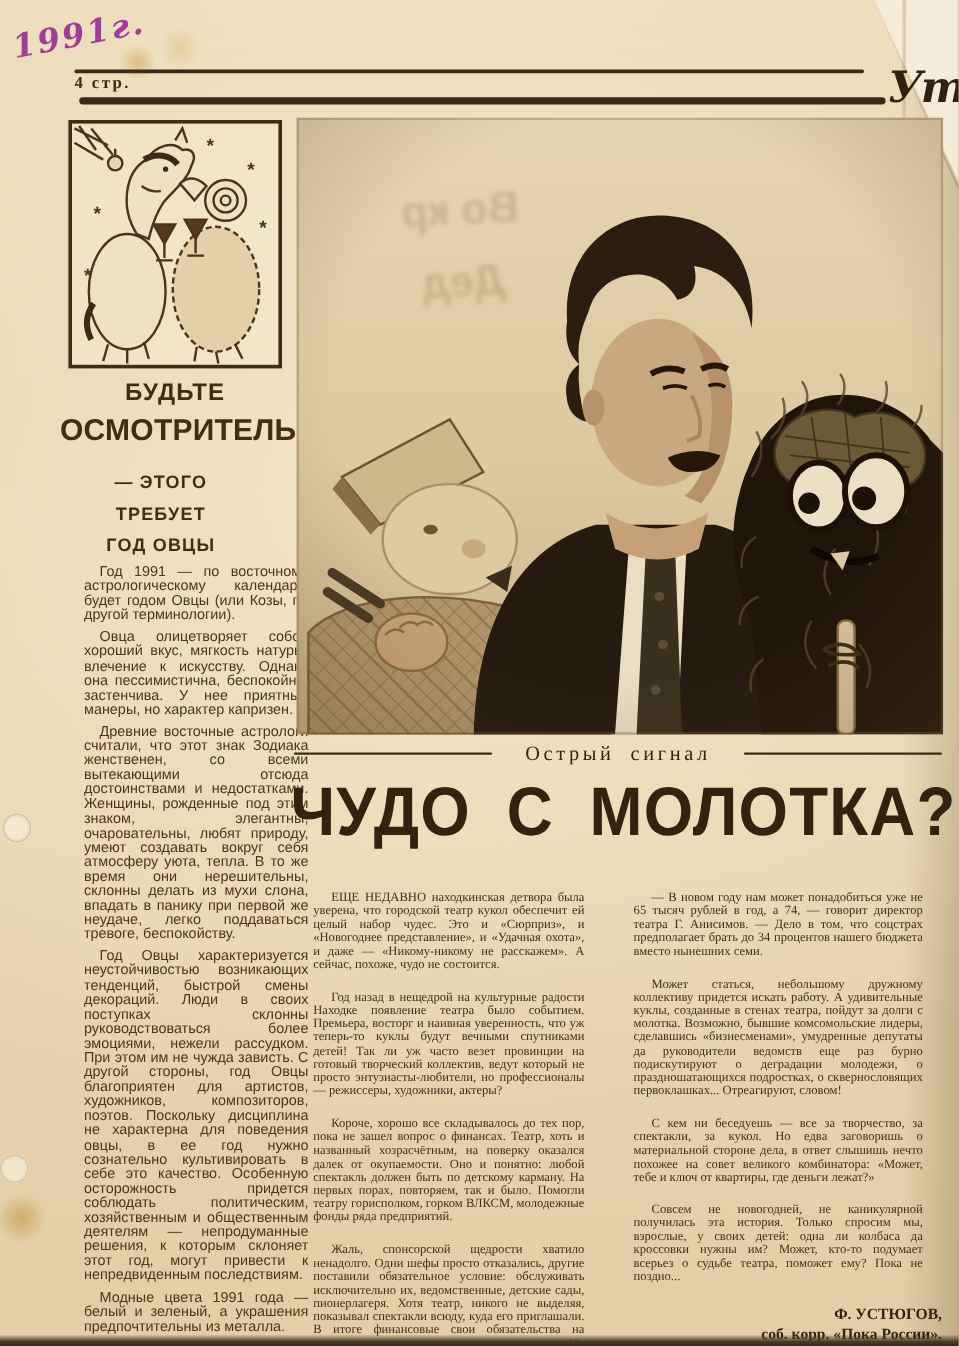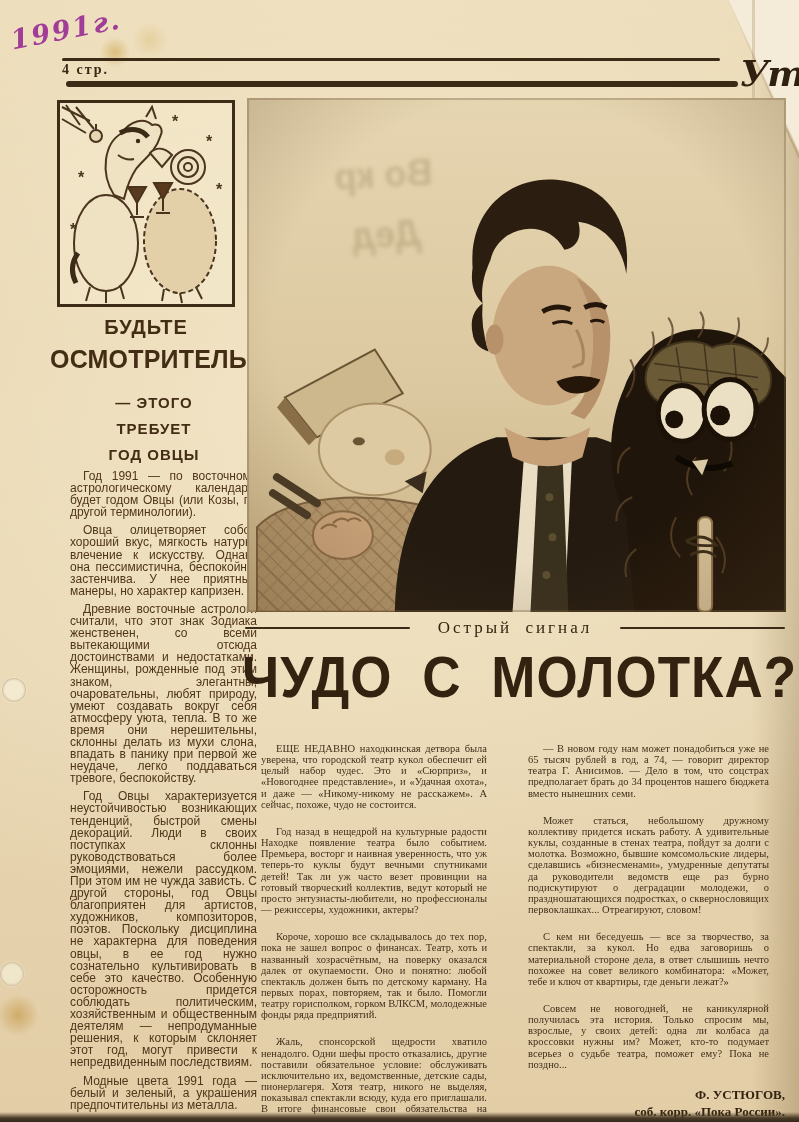--- a/index.html
+++ b/index.html
@@ -32,21 +32,21 @@
     font-family:"DejaVu Serif",serif;font-weight:bold;font-style:italic;font-size:36px;
     color:#2f2010;letter-spacing:-2px;}
 
   
   #illustration-box{left:57px;top:100px;width:178px;height:207px;border:3px solid #3f2c16;
     background:rgba(250,240,215,.35);box-sizing:border-box;}
   #zodiac-headline{left:50px;top:316px;width:192px;text-align:center;
     font-family:"Liberation Sans",sans-serif;font-weight:bold;color:#432d14;}
   #zodiac-headline .h1a{font-size:20px;letter-spacing:1px;}
   #zodiac-headline .h1b{font-size:25px;letter-spacing:.2px;margin-top:6px;}
-  #zodiac-subhead{left:58px;top:394px;width:192px;text-align:center;
+  #zodiac-subhead{left:38px;top:394px;width:192px;text-align:center;
     font-family:"Liberation Sans",sans-serif;font-weight:bold;font-size:15px;color:#432d14;}
   #zodiac-subhead div{margin-bottom:9px;letter-spacing:1px;}
   #zodiac-body{left:51px;top:470px;width:187px;font-family:"Liberation Sans",sans-serif;
     font-weight:normal;font-size:12px;line-height:12.1px;color:#4f351a;text-align:justify;margin-left:19px;}
   #zodiac-body p{margin:0 0 6px 0;text-indent:13px;}
 
   
   #photo{left:247px;top:98px;width:539px;height:514px;}
   #ghost-text{left:270px;top:145px;width:230px;transform:scaleX(-1) rotate(3deg);
     filter:blur(2px);opacity:.33;color:#8d7950;font-family:"Liberation Sans",sans-serif;

